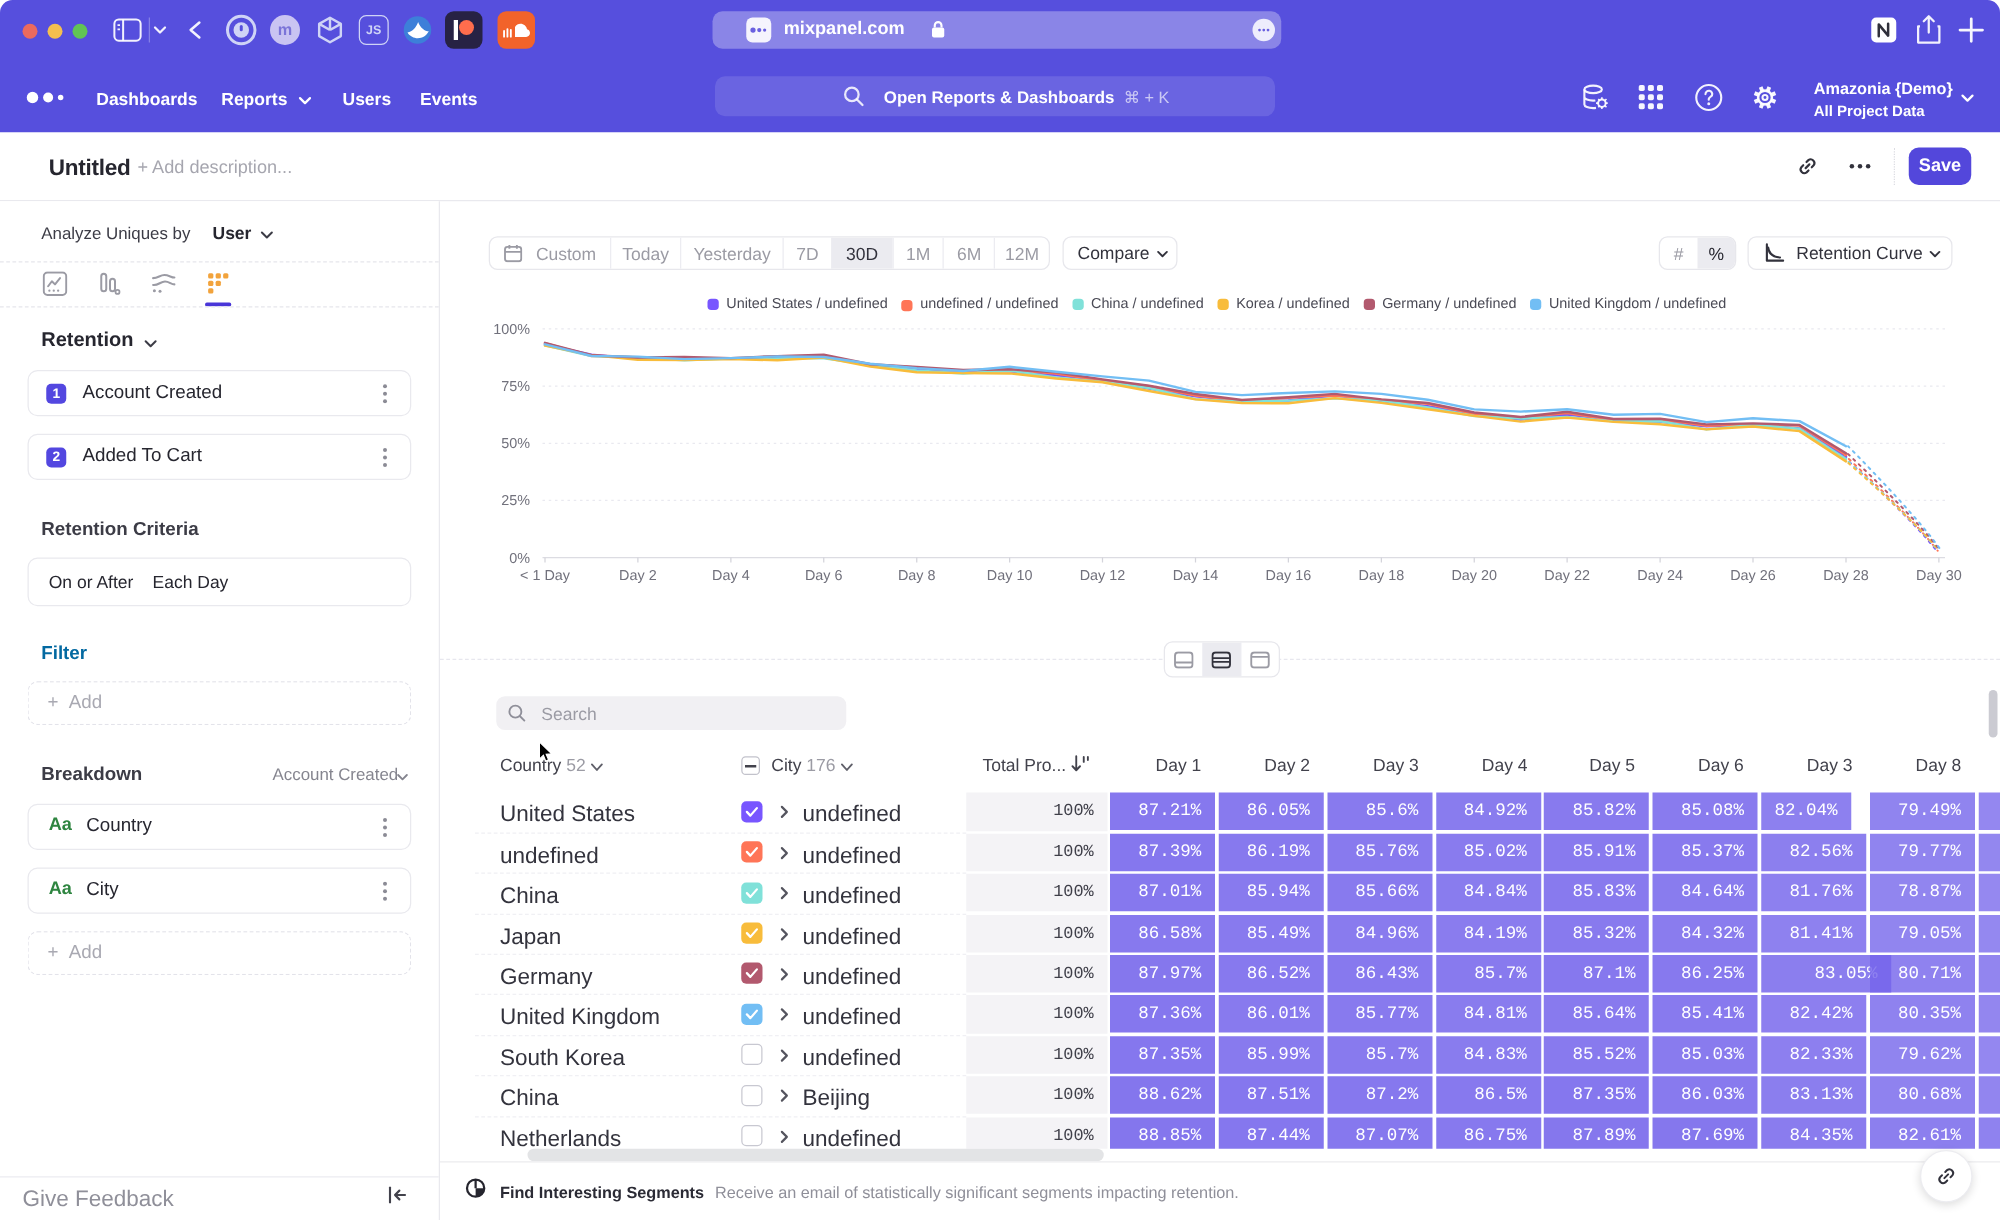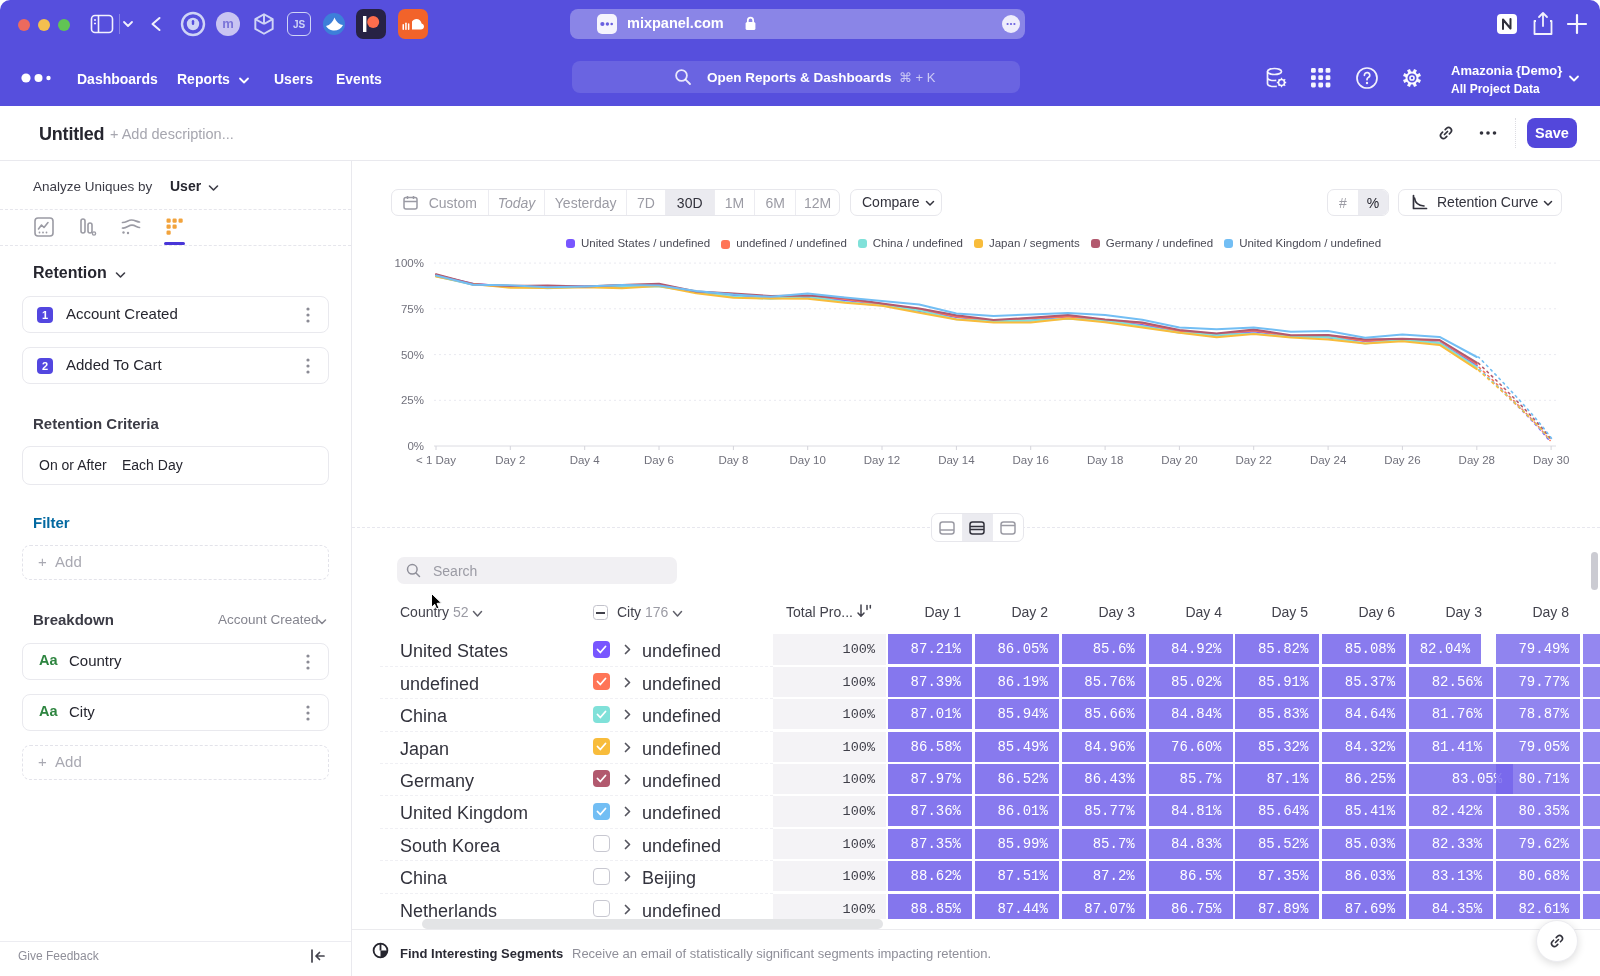--- a/index.html
+++ b/index.html
@@ -248,28 +248,28 @@
 <div class="abs" style="left:39px;top:703px;font-size:14.5px;font-weight:700;color:#2e8540">Aa</div>
 <div class="abs" style="left:69px;top:703px;font-size:15px;color:#26262f">City</div>
 <svg class="abs" style="left:306px;top:705px" width="4" height="16" viewBox="0 0 4 16">
       <circle cx="2" cy="2" r="1.6" fill="#8b8b95"></circle>
       <circle cx="2" cy="8" r="1.6" fill="#8b8b95"></circle>
       <circle cx="2" cy="14" r="1.6" fill="#8b8b95"></circle>
     </svg>
 <div class="abs dashedcard" style="top:745px;height:35px"></div>
 <div class="abs" style="left:38px;top:753px;font-size:15px;color:#a9a9b2">+&nbsp;&nbsp;Add</div>
 <div class="abs" style="left:0px;top:941px;width:351px;border-top:1px solid #ececf1"></div>
-<div class="abs" style="left:18px;top:949px;font-size:12px;color:#8f8f99">Give Feedback</div>
+<div class="abs" style="left:18px;top:949px;font-size:18px;color:#8f8f99">Give Feedback</div>
 <svg class="abs" style="left:310px;top:949px" width="16" height="14" viewBox="0 0 16 14">
 <line x1="2" y1="1" x2="2" y2="13" stroke="#42424c" stroke-width="1.7" stroke-linecap="round"></line>
 <path d="M14 7H6m3.5-3.5L6 7l3.5 3.5" fill="none" stroke="#42424c" stroke-width="1.7" stroke-linecap="round" stroke-linejoin="round"></path>
 </svg>
 <div class="abs" style="left:391px;top:189px;width:449px;height:27px;border:1px solid #e7e7ec;border-radius:7px;background:#fff;display:flex;overflow:hidden">
 <div class="seg" style="width:96px;padding-left:26px;">Custom</div>
-<div class="seg" style="width:57px;border-left:1px solid #ececf1;font-style:italic;">Today</div>
+<div class="seg" style="width:57px;border-left:1px solid #ececf1;">Today</div>
 <div class="seg" style="width:82px;border-left:1px solid #ececf1;">Yesterday</div>
 <div class="seg" style="width:39px;border-left:1px solid #ececf1;">7D</div>
 <div class="seg" style="width:49px;border-left:1px solid #ececf1;background:#ebebf0;color:#32323c;font-weight:400;">30D</div>
 <div class="seg" style="width:41px;border-left:1px solid #ececf1;">1M</div>
 <div class="seg" style="width:41px;border-left:1px solid #ececf1;">6M</div>
 <div class="seg" style="width:44px;border-left:1px solid #ececf1;">12M</div>
 </div>
 <svg class="abs" style="left:403px;top:195px" width="15" height="15" viewBox="0 0 15 15">
 <rect x="1" y="2.5" width="13" height="11.5" rx="2" fill="none" stroke="#9b9ba4" stroke-width="1.5"></rect>
 <line x1="1" y1="6.5" x2="14" y2="6.5" stroke="#9b9ba4" stroke-width="1.5"></line>
@@ -358,21 +358,21 @@
       <div style="display:flex;align-items:flex-end;gap:6px">
         <div style="width:9px;height:9px;border-radius:3px;background:#FF7557"></div>
         <div style="font-size:11.5px;color:#4a4a55">undefined / undefined</div>
       </div>
       <div style="display:flex;align-items:center;gap:6px">
         <div style="width:9px;height:9px;border-radius:3px;background:#80E1D9"></div>
         <div style="font-size:11.5px;color:#4a4a55">China / undefined</div>
       </div>
       <div style="display:flex;align-items:center;gap:6px">
         <div style="width:9px;height:9px;border-radius:3px;background:#F8BC3B"></div>
-        <div style="font-size:11.5px;color:#4a4a55">Japan / segments</div>
+        <div style="font-size:11.5px;color:#4a4a55">Korea / undefined</div>
       </div>
       <div style="display:flex;align-items:center;gap:6px">
         <div style="width:9px;height:9px;border-radius:3px;background:#B2596E"></div>
         <div style="font-size:11.5px;color:#4a4a55">Germany / undefined</div>
       </div>
       <div style="display:flex;align-items:center;gap:6px">
         <div style="width:9px;height:9px;border-radius:3px;background:#72BEF4"></div>
         <div style="font-size:11.5px;color:#4a4a55">United Kingdom / undefined</div>
       </div>
     </div>
@@ -502,21 +502,21 @@
         <path d="M1.5 4.5l2.8 3L9.5 1.5" fill="none" stroke="#fff" stroke-width="1.8" stroke-linecap="round" stroke-linejoin="round"></path>
       </svg>
 <svg class="abs" style="left:272px;top:111.5px" width="7" height="11" viewBox="0 0 7 11">
         <path d="M1.5 1.5L5.5 5.5l-4 4" fill="none" stroke="#55555f" stroke-width="1.7" stroke-linecap="round" stroke-linejoin="round"></path>
       </svg>
 <div class="rowlab" style="left:290px;top:108.5px">undefined</div>
 <div class="abs mono" style="left:433px;top:109.5px;width:90px;text-align:right;font-size:13.5px;color:#3f3f49">100%</div>
 <div class="hcell" style="left:536.0px;top:101.5px;width:84.0px;background:rgba(116,100,235,0.866)">86.58%</div>
 <div class="hcell" style="left:622.9px;top:101.5px;width:84.0px;background:rgba(116,100,235,0.855)">85.49%</div>
 <div class="hcell" style="left:709.7px;top:101.5px;width:84.0px;background:rgba(116,100,235,0.850)">84.96%</div>
-<div class="hcell" style="left:796.5px;top:101.5px;width:84.0px;background:rgba(116,100,235,0.842)">76.60%</div>
+<div class="hcell" style="left:796.5px;top:101.5px;width:84.0px;background:rgba(116,100,235,0.842)">84.19%</div>
 <div class="hcell" style="left:883.4px;top:101.5px;width:84.0px;background:rgba(116,100,235,0.853)">85.32%</div>
 <div class="hcell" style="left:970.2px;top:101.5px;width:84.0px;background:rgba(116,100,235,0.843)">84.32%</div>
 <div class="hcell" style="left:1057.1px;top:101.5px;width:84.0px;background:rgba(116,100,235,0.814)">81.41%</div>
 <div class="hcell" style="left:1143.9px;top:101.5px;width:84.0px;background:rgba(116,100,235,0.790)">79.05%</div>
 <div class="hcell" style="left:1230.8px;top:101.5px;width:84.0px;background:rgba(116,100,235,0.769)">76.9%</div>
 <div class="abs" style="left:421px;top:133.9px;width:113px;height:30.4px;background:#f4f3f6"></div>
 <div class="abs" style="left:28px;top:132.9px;width:393px;border-top:1px dashed #f0f0f4"></div>
 <div class="rowlab" style="left:48px;top:140.9px">Germany</div>
 <div class="abs" style="left:241px;top:140.4px;width:17px;height:17px;border-radius:4px;background:#B2596E"></div>
 <svg class="abs" style="left:244px;top:144.4px" width="11" height="9" viewBox="0 0 11 9">

